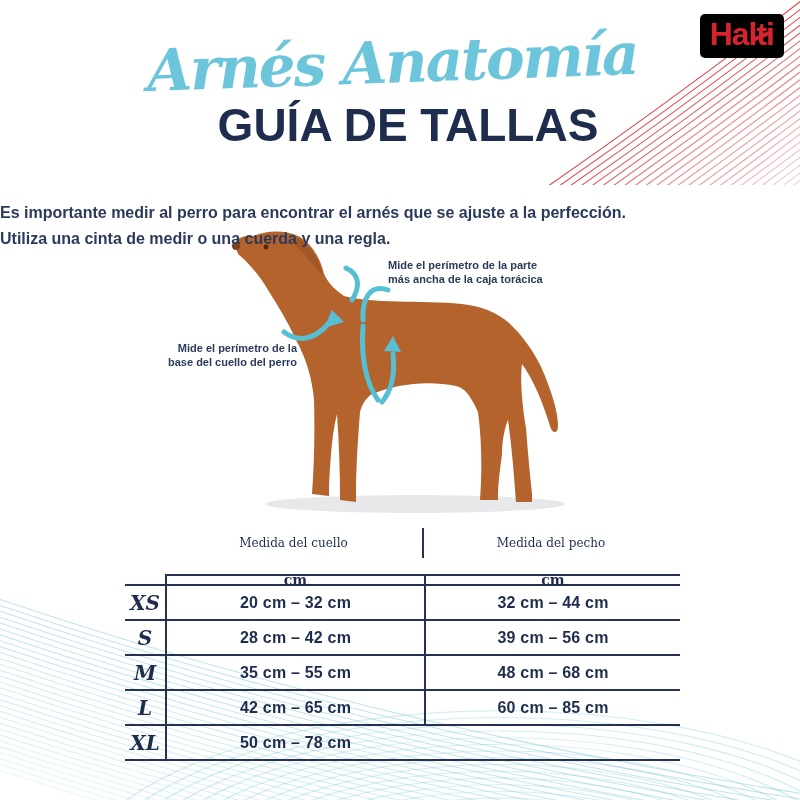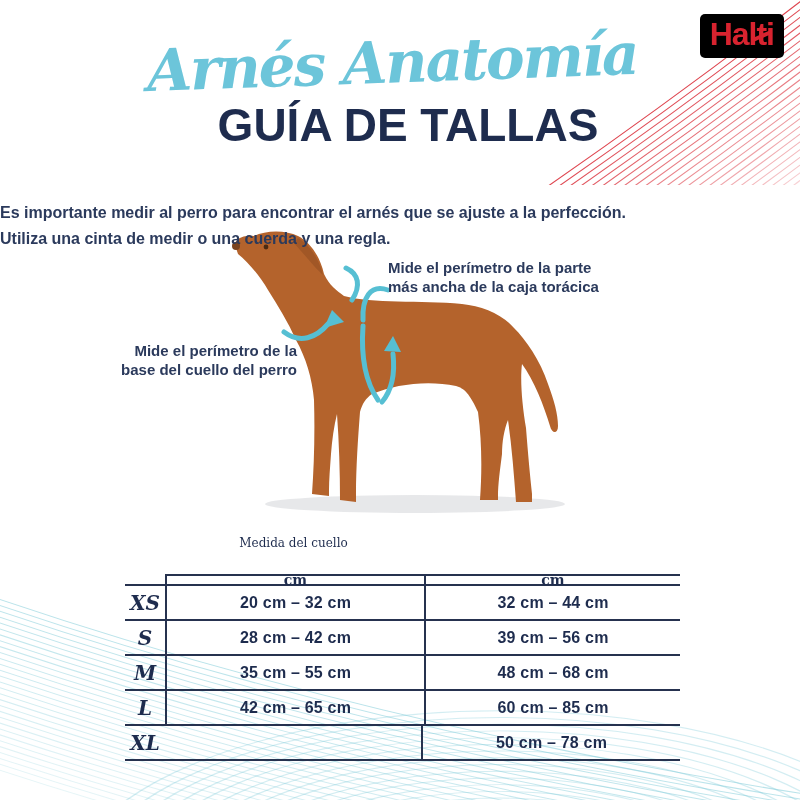--- a/index.html
+++ b/index.html
@@ -44,37 +44,37 @@
     font-size:46px;font-weight:700;letter-spacing:0px;color:var(--navy);
     margin-top:2px;line-height:1;text-align:center;
   }
   .desc{
     position:absolute;left:0;top:172px;width:800px;text-align:left;
     font-size:16px;font-weight:700;line-height:1.6;color:#2b3a5c;z-index:3;margin-top:28px;
   }
   
   #dog-figure{position:absolute;left:220px;top:228px;z-index:2;}
   .note{
-    position:absolute;font-size:15px;font-weight:600;line-height:1.28;
+    position:absolute;font-size:11px;font-weight:600;line-height:1.28;
     color:#2b3a5c;z-index:4;white-space:nowrap;
   }
   .note-chest{left:388px;top:258px;text-align:left;}
   .note-neck{right:503px;top:341px;text-align:right;}
   
   .size-table{position:absolute;left:125px;top:528px;width:555px;z-index:3;color:var(--navy);}
   .trow{display:flex;}
   .c-size{width:40px;flex:none;display:flex;align-items:center;justify-content:center;font-style:italic;}
   .c-neck{width:257px;flex:none;display:flex;align-items:center;justify-content:center;}
   .c-chest{width:254px;flex:none;display:flex;align-items:center;justify-content:center;}
   .vline{border-left:2px solid #26324f;}
   .thead-row{height:30px;}
   .unit-row{height:26px;}
   .unit-row .c-neck,.unit-row .c-chest{border-top:2px solid #26324f;}
   .data-row{height:33px;border-top:2px solid #26324f;}
-  .data-row:last-child{border-bottom:2px solid #26324f;justify-content:space-between;}
+  .data-row:last-child{border-bottom:2px solid #26324f;}
   .th{font-family:"DejaVu Serif", serif;font-weight:400;font-size:12px;}
   .unit{font-family:"DejaVu Serif", serif;font-weight:700;font-size:14px;margin-top:16px;}
   .sz{font-family:"DejaVu Serif", serif;font-weight:700;font-size:20px;}
   .val{font-size:16px;font-weight:600;letter-spacing:0.2px;}
 </style>
 </head>
 <body>
 
 <svg id="deco-top-right" width="270" height="185" viewBox="0 0 270 185">
     <path d="M -330 0 Q -20 16 300 0" stroke="#d8232f" stroke-width="1.1" fill="none" opacity="0.85" transform="rotate(-35 270 0)"></path>
@@ -226,20 +226,21 @@
 </div>
 <div class="note note-neck">
   <div>Mide el perímetro de la</div>
   <div>base del cuello del perro</div>
 </div>
 
 <div class="size-table">
   <div class="trow thead-row">
     <div class="c-size"></div>
     <div class="c-neck th">Medida del cuello</div>
+    <div class="c-chest th vline">Medida del pecho</div>
   </div>
   <div class="trow unit-row">
     <div class="c-size"></div>
     <div class="c-neck unit vline">cm</div>
     <div class="c-chest unit vline">cm</div>
   </div>
   <div class="trow data-row">
     <div class="c-size sz">XS</div>
     <div class="c-neck val vline">20 cm – 32 cm</div>
     <div class="c-chest val vline">32 cm – 44 cm</div>

